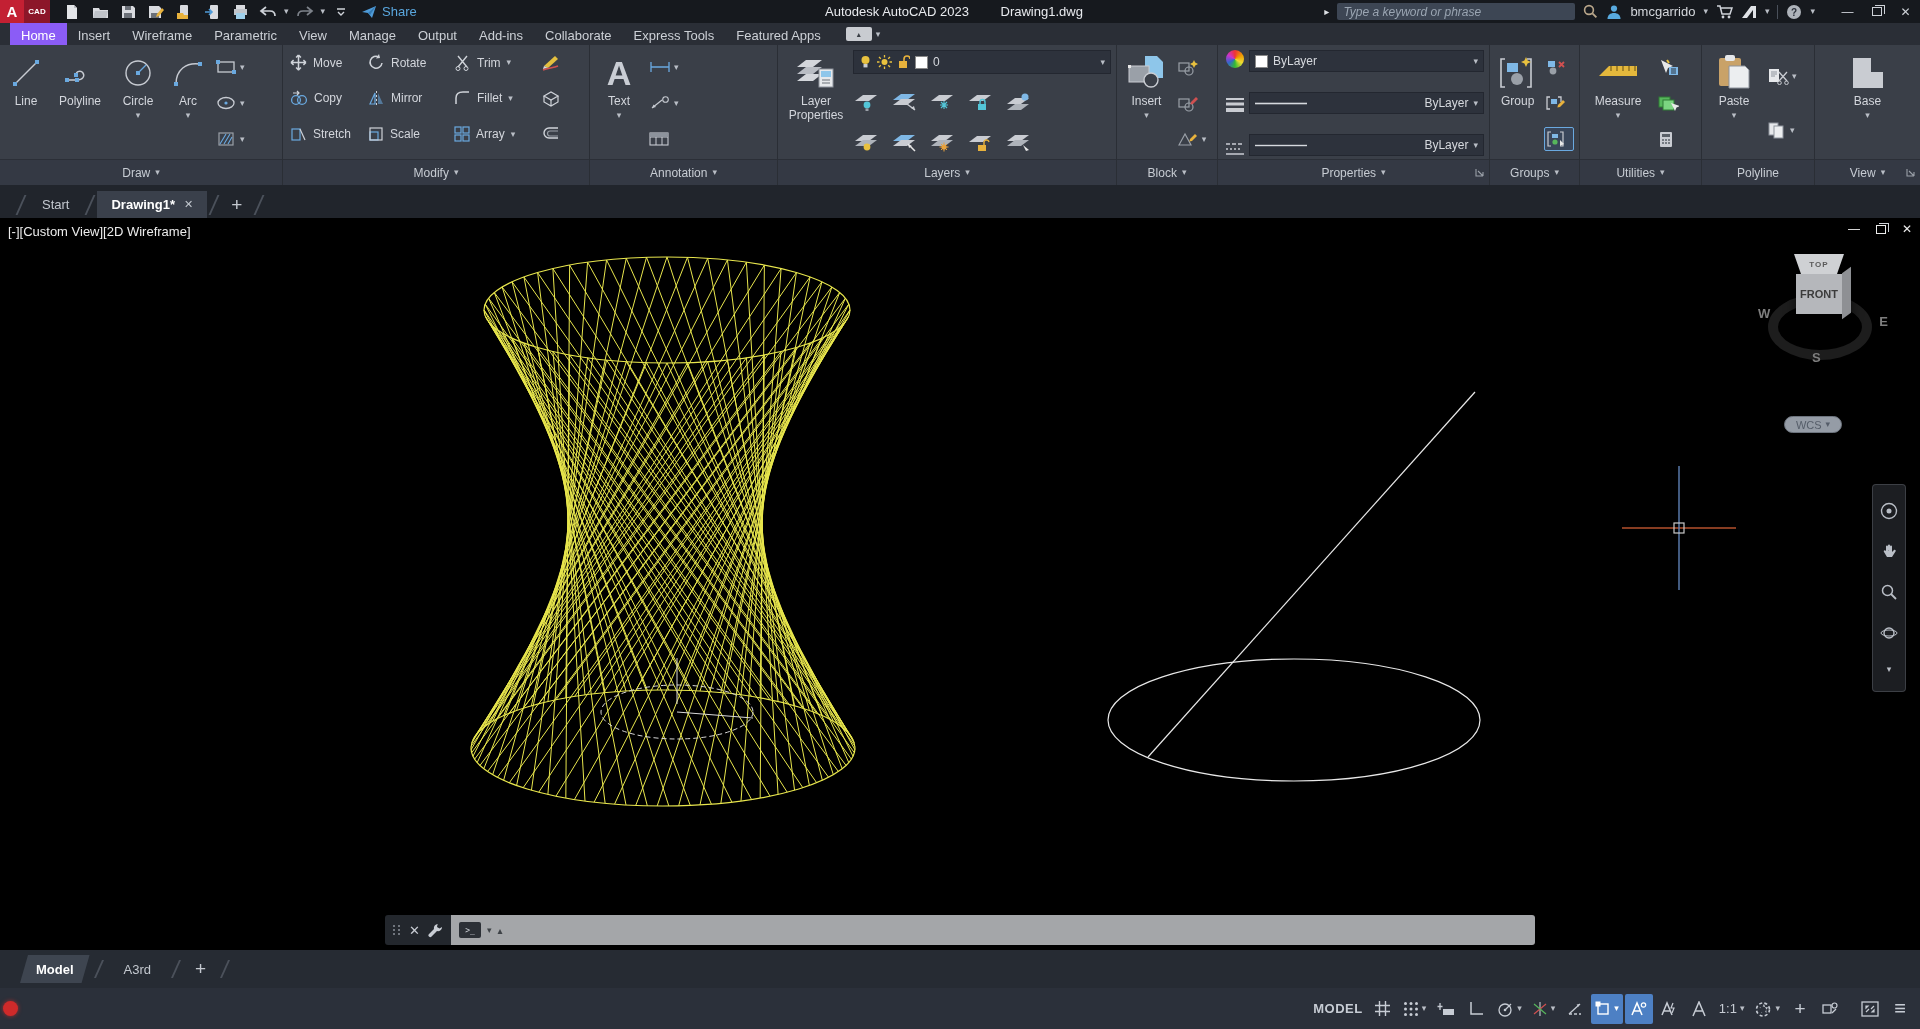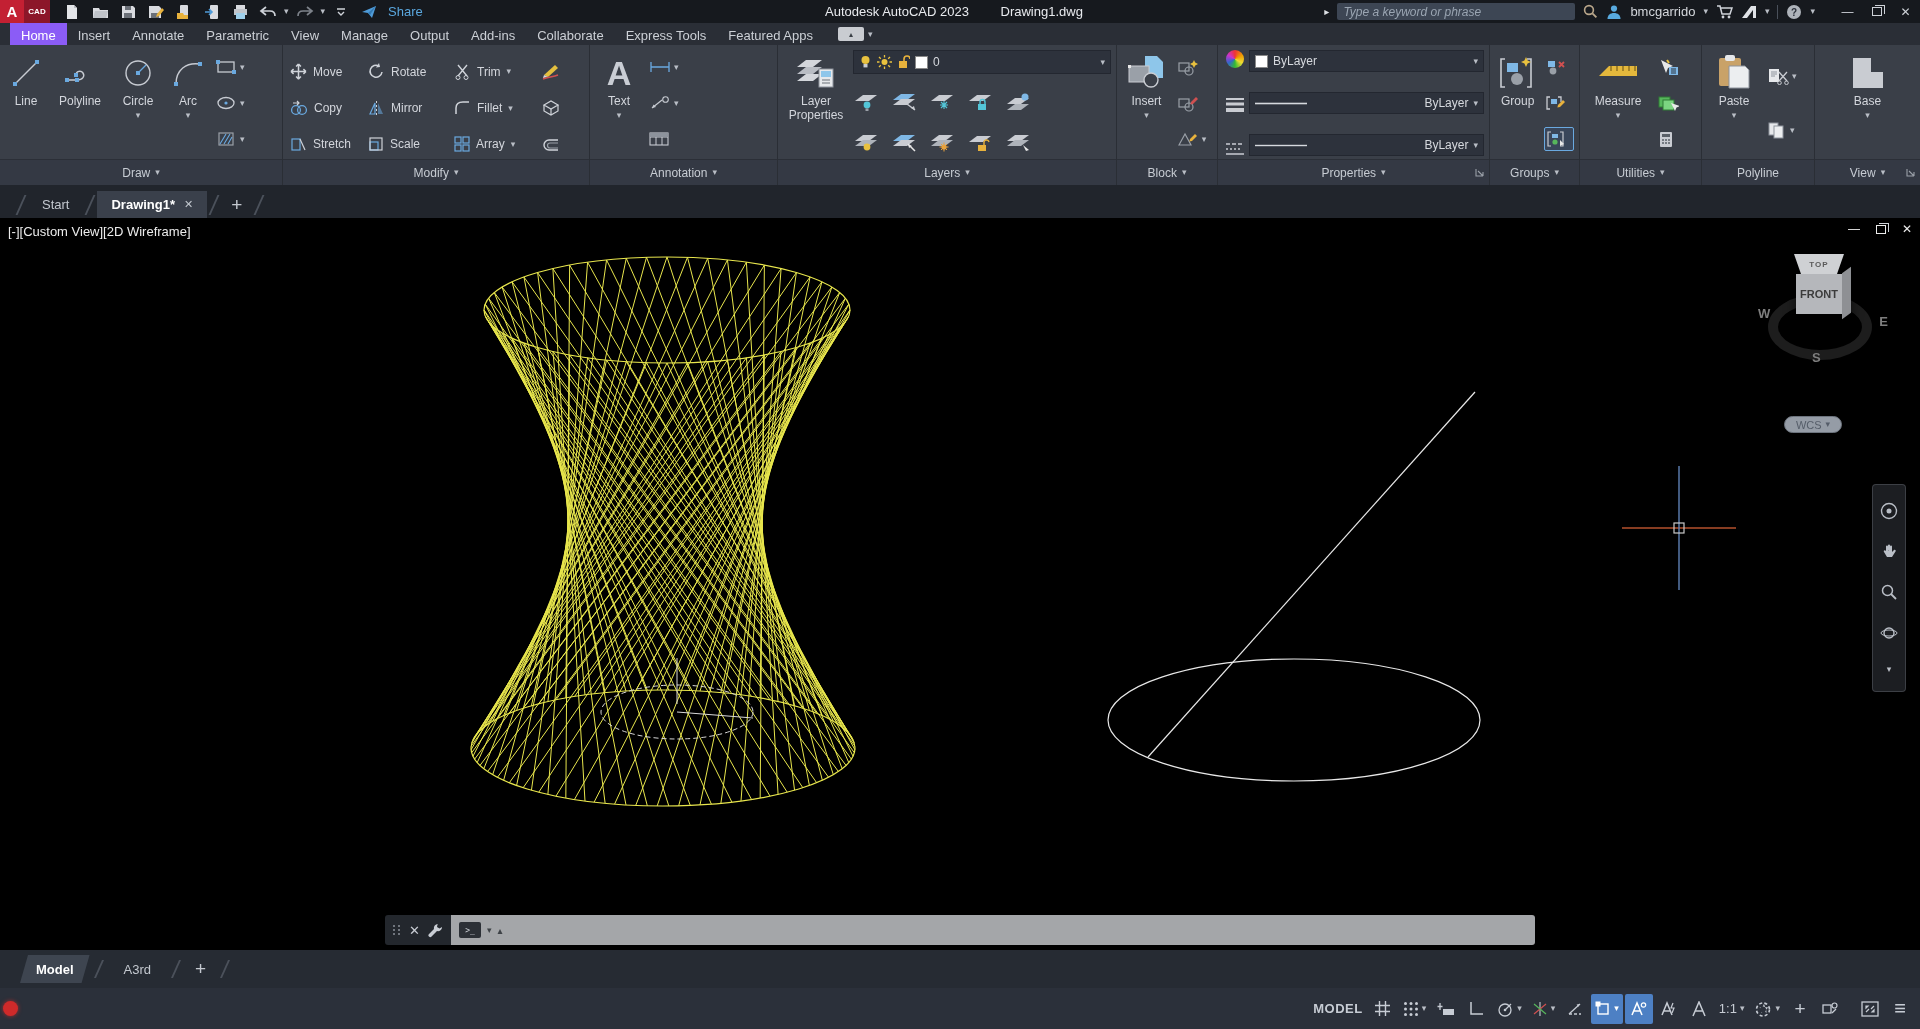--- a/index.html
+++ b/index.html
@@ -12,21 +12,21 @@
   .acad-logo .a{width:24px;background:#c32033;color:#fff;font-weight:bold;display:flex;align-items:center;justify-content:center;font-size:15px}
   .acad-logo .cad{width:26px;background:#8c1629;color:#fff;font-weight:bold;display:flex;align-items:center;justify-content:center;font-size:8px}
   .qat{display:flex;align-items:center;gap:4px}
   .qat .qbtn{width:24px;height:20px;display:flex;align-items:center;justify-content:center}
   .titlebar-center{position:absolute;left:0;right:12px;text-align:center;pointer-events:none}
   .titlebar-center .app{color:#e8eaee}.titlebar-center .doc{margin-left:28px;color:#e8eaee}
   .tb-right{position:absolute;right:0;top:0;height:23px;display:flex;align-items:center;gap:8px}
   .searchbox{width:238px;height:17px;background:#3d4654;border-radius:2px;display:flex;align-items:center;padding:0 6px}
   .searchbox input{background:transparent;border:none;outline:none;width:100%;font-style:italic;color:#bef264;font-size:12px;font-family:"Liberation Sans",sans-serif}
   .searchbox input::placeholder{color:#9aa5b2}
-  .share{color:#5aa7de;display:flex;align-items:flex-end;gap:11px;margin-left:4px}
+  .share{color:#5aa7de;display:flex;align-items:flex-end;gap:5px;margin-left:4px}
   .winbtns{display:flex;margin-left:10px}
   .winbtn{width:29px;height:23px;display:flex;align-items:center;justify-content:center;color:#cfd3d9;font-size:12px}
   .restore-glyph{width:10px;height:9px;border:1px solid #cfd3d9;position:relative}
   .restore-glyph:before{content:"";position:absolute;left:2px;top:-3px;width:9px;height:8px;border:1px solid #cfd3d9;border-bottom:none;border-left:none}
   .tbsep{width:1px;height:14px;background:#4a505a}
   
   .ribbon-tabs{height:22px;background:#2a2e36;display:flex;align-items:stretch;padding-left:10px;font-size:13px;color:#ccd0d6}
   .rtab{padding:2px 11px 0;display:flex;align-items:center}
   .rtab.active{background:#8b5cf6;color:#fff}
   .ribbon-min{margin-left:14px;display:flex;align-items:center;gap:4px}
@@ -36,21 +36,21 @@
   .panel{display:flex;flex-direction:column;border-right:1px solid #2a2e35}
   .pcontent{height:114px;display:flex;padding:2px 3px 0;align-items:stretch}
   .plabel{height:26px;background:#343944;border-top:1px solid #2b2f37;display:flex;align-items:center;justify-content:center;gap:5px;color:#c7ccd3;font-size:12px;position:relative}
   .launcher{position:absolute;right:5px;top:8px}
   .bigbtn{display:flex;flex-direction:column;align-items:center;justify-content:flex-start;padding-top:4px;color:#d3d6dc;font-size:12px;text-align:center;line-height:1.15}
   .bigbtn .ic{height:44px;display:flex;align-items:center;justify-content:center}
   .bigbtn .cd{margin-top:2px}
   .smallcol{display:flex;flex-direction:column;justify-content:space-around;padding:2px 2px}
   .srow{display:flex;align-items:center;gap:3px;height:24px;padding:0 2px}
   .mgrid{display:flex;flex-direction:column;justify-content:space-around;padding:2px 4px}
-  .mrow{display:flex;align-items:flex-end;height:26px}
+  .mrow{display:flex;align-items:flex-start;height:26px}
   .mcell{display:flex;align-items:center;gap:6px;font-size:12px;color:#d3d6dc}
   .ddbox{display:flex;align-items:center;background:#2d323c;border:1px solid #232730;height:22px;padding:0 5px;color:#d6d9de;font-size:12px;gap:5px}
   .swatch{width:13px;height:13px;background:#fff;border:1px solid #888}
   .propcol{display:flex;flex-direction:column;justify-content:space-between;padding:3px 0}
   .colorwheel{width:18px;height:18px;border-radius:50%;background:conic-gradient(#e33,#e90,#ed3,#3b3,#36c,#c3c,#e33)}
   .layer-rows{display:flex;gap:8px;align-items:center;height:26px}
   
   .filetabs{height:33px;background:#21252c;display:flex;align-items:flex-end;padding-left:14px;font-size:13px;color:#c3c8cf}
   .ftab{height:27px;display:flex;align-items:center;padding:0 14px;gap:9px}
   .ftab.active{background:#3a404b;color:#fff;font-weight:bold}
@@ -214,21 +214,21 @@
           <span class="restore-glyph"></span>
         </span>
       <span class="winbtn">✕</span>
     </div>
   </div>
 </div>
 
 <div class="ribbon-tabs">
   <span class="rtab active">Home</span>
   <span class="rtab">Insert</span>
-  <span class="rtab">Annotate</span>
+  <span class="rtab">Wireframe</span>
   <span class="rtab">Parametric</span>
   <span class="rtab">View</span>
   <span class="rtab">Manage</span>
   <span class="rtab">Output</span>
   <span class="rtab">Add-ins</span>
   <span class="rtab">Collaborate</span>
   <span class="rtab">Express Tools</span>
   <span class="rtab">Featured Apps</span>
   <span class="ribbon-min">
     <span class="box">▴</span>

